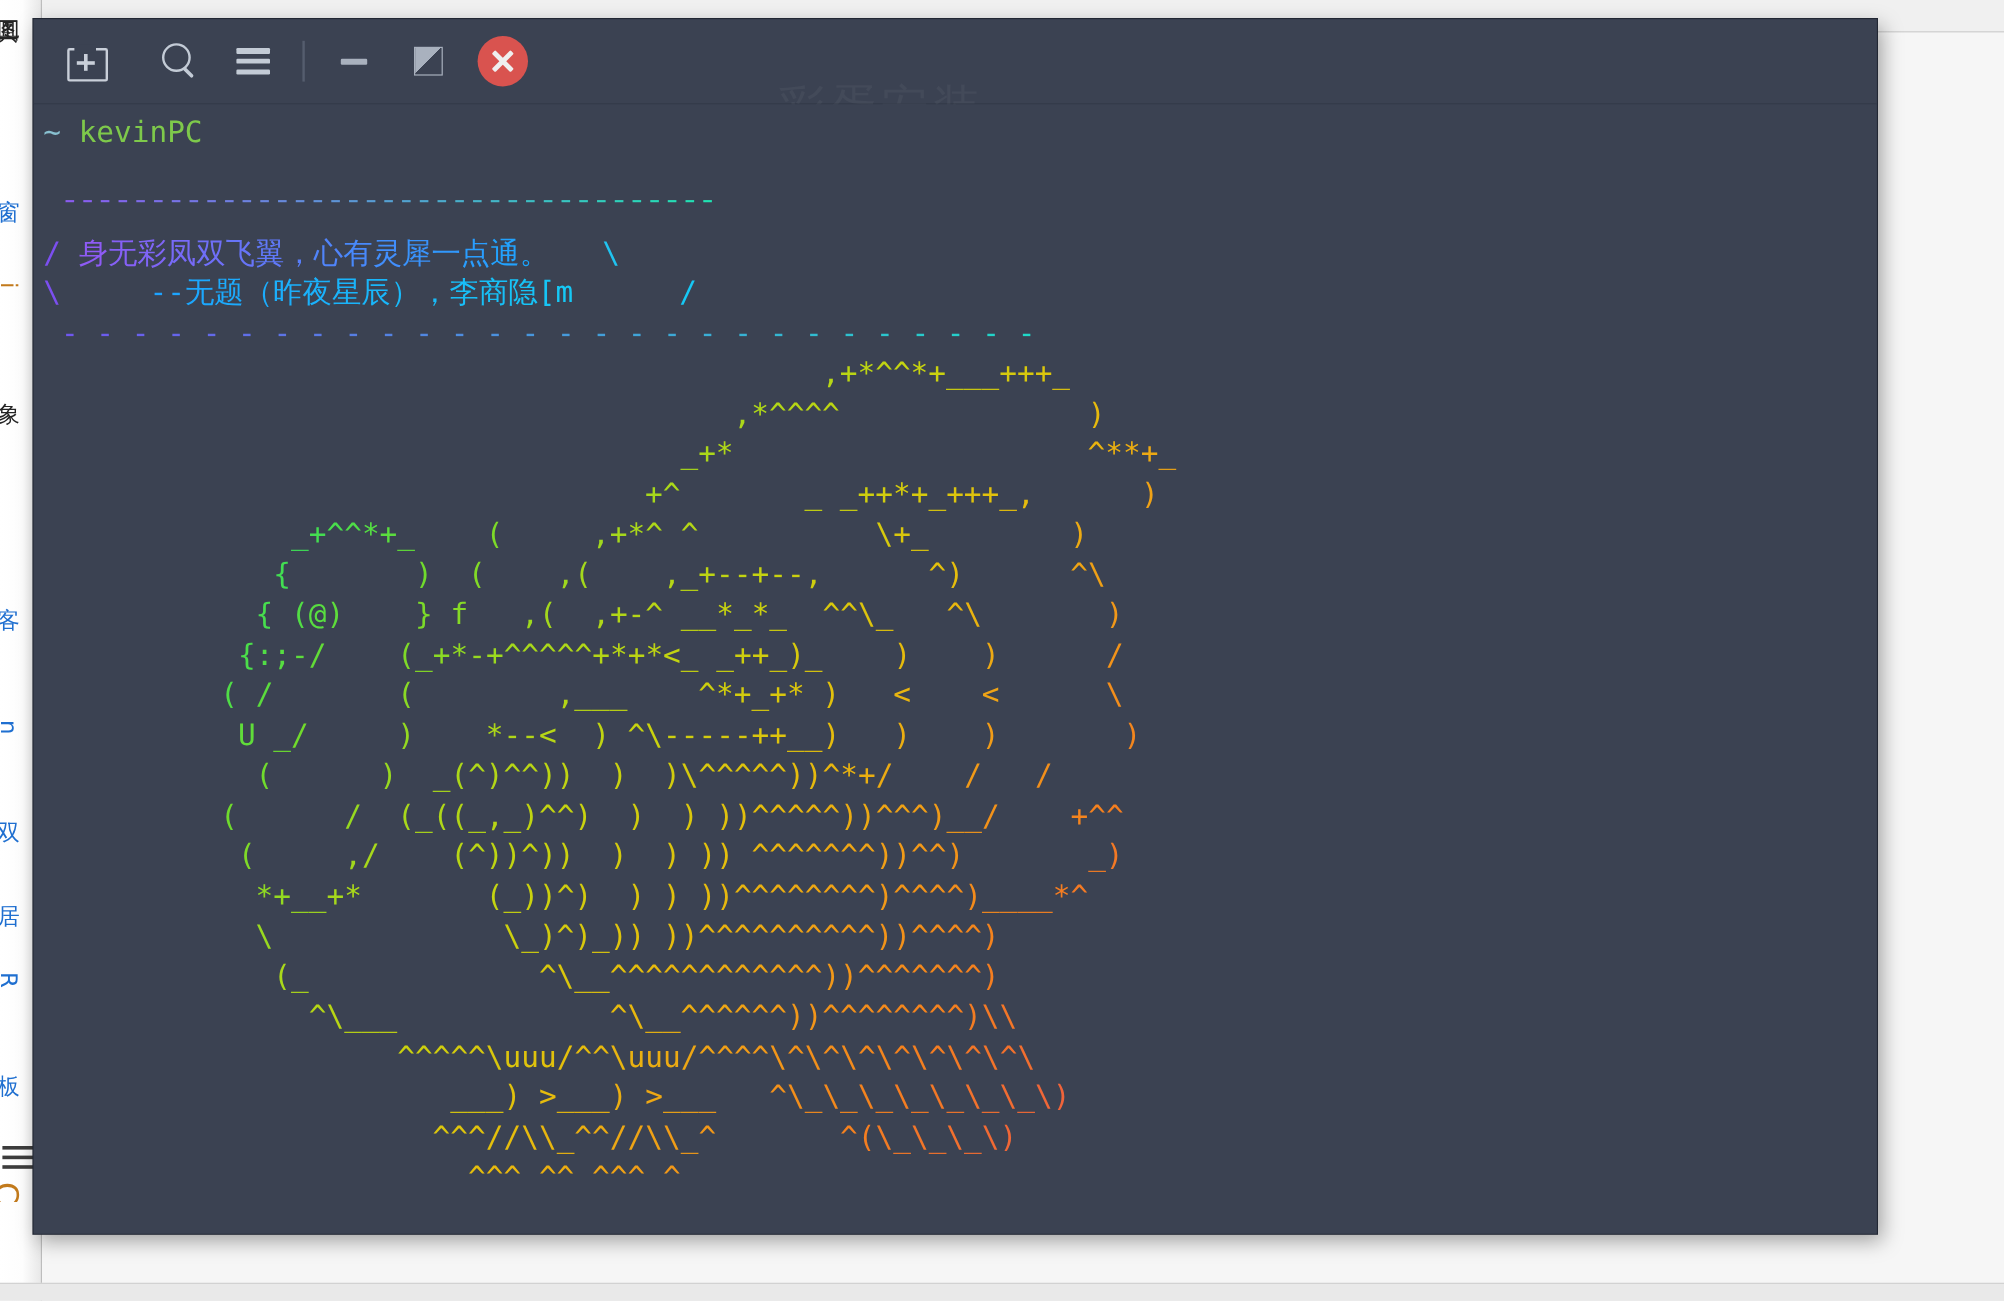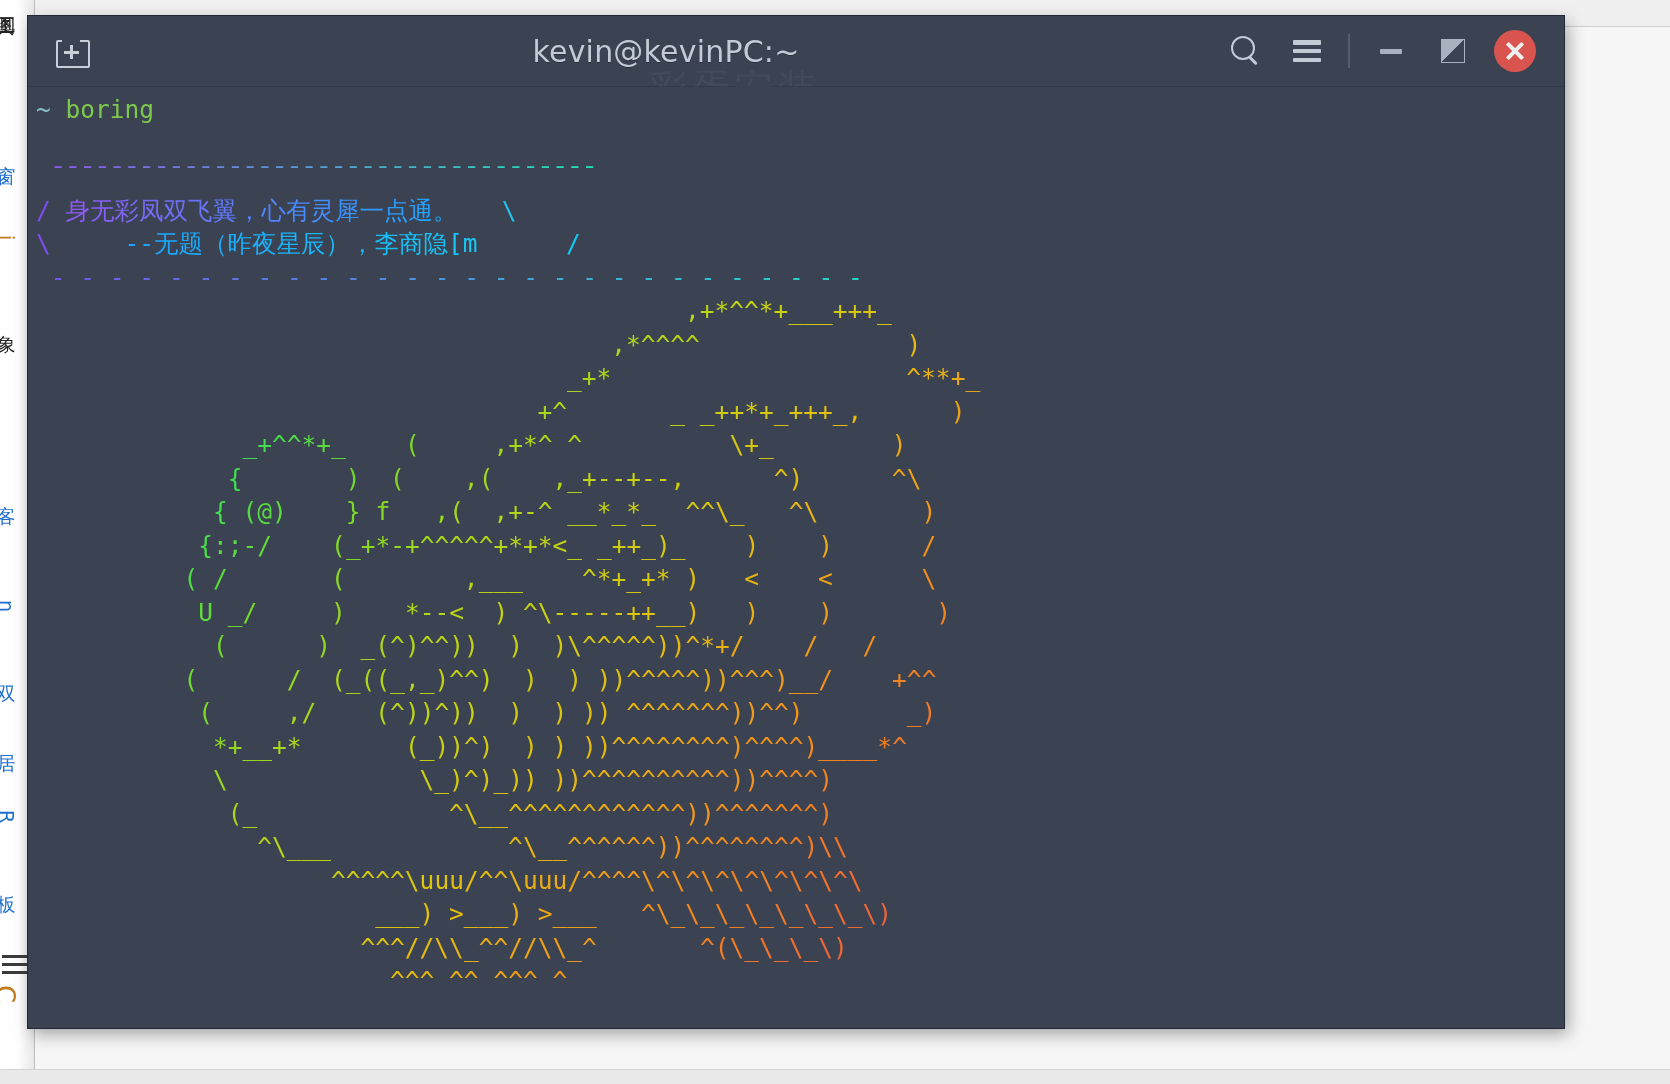--- a/index.html
+++ b/index.html
@@ -164,21 +164,20 @@
 
       <div class="tb-left">
         <div class="newtab-ico">
           <div class="frame"></div>
             <div class="gapl"></div>
           <div class="plusv"></div>
             <div class="plush"></div>
         </div>
       </div>
 
-      <div class="tb-title">kevin@kevinPC:~</div>
 
       <div class="tb-right">
         <div class="tb-btn">
           <div class="ico-search">
             <div class="ring"></div>
               <div class="handle"></div>
           </div>
         </div>
         <div class="tb-btn">
           <div class="ico-menu">
@@ -194,21 +193,21 @@
         <div class="tb-btn">
           <div class="ico-max"></div>
         </div>
         <div class="tb-btn">
           <div class="ico-close"></div>
         </div>
       </div>
     </div>
 
     <div class="screen">
-      <pre class="tty"><span id="tty-content"><span class="prompt-tilde">~</span> <span class="cmd">boring</span>
+      <pre class="tty"><span id="tty-content"><span class="prompt-tilde">~</span> <span class="cmd">kevinPC</span>
 
  <span style="color:rgb(138,92,240)">¯</span><span style="color:rgb(135,96,238)">¯</span><span style="color:rgb(132,100,237)">¯</span><span style="color:rgb(129,103,235)">¯</span><span style="color:rgb(126,107,233)">¯</span><span style="color:rgb(123,111,231)">¯</span><span style="color:rgb(120,115,230)">¯</span><span style="color:rgb(117,118,228)">¯</span><span style="color:rgb(114,122,226)">¯</span><span style="color:rgb(112,126,225)">¯</span><span style="color:rgb(109,130,223)">¯</span><span style="color:rgb(106,133,221)">¯</span><span style="color:rgb(103,137,219)">¯</span><span style="color:rgb(100,141,218)">¯</span><span style="color:rgb(97,145,216)">¯</span><span style="color:rgb(94,148,214)">¯</span><span style="color:rgb(91,152,212)">¯</span><span style="color:rgb(88,156,211)">¯</span><span style="color:rgb(85,160,209)">¯</span><span style="color:rgb(82,163,207)">¯</span><span style="color:rgb(79,167,206)">¯</span><span style="color:rgb(76,171,204)">¯</span><span style="color:rgb(73,175,202)">¯</span><span style="color:rgb(70,178,200)">¯</span><span style="color:rgb(67,182,199)">¯</span><span style="color:rgb(64,186,197)">¯</span><span style="color:rgb(61,190,195)">¯</span><span style="color:rgb(59,193,194)">¯</span><span style="color:rgb(56,197,192)">¯</span><span style="color:rgb(53,201,190)">¯</span><span style="color:rgb(50,205,188)">¯</span><span style="color:rgb(47,208,187)">¯</span><span style="color:rgb(44,212,185)">¯</span><span style="color:rgb(41,216,183)">¯</span><span style="color:rgb(38,220,181)">¯</span><span style="color:rgb(35,223,180)">¯</span><span style="color:rgb(32,227,178)">¯</span>
 <span style="color:rgb(124,79,240)">/</span> <span style="color:rgb(142,91,245)">身</span><span style="color:rgb(134,96,246)">无</span><span style="color:rgb(127,101,246)">彩</span><span style="color:rgb(119,106,247)">凤</span><span style="color:rgb(111,111,248)">双</span><span style="color:rgb(103,116,248)">飞</span><span style="color:rgb(96,121,249)">翼</span><span style="color:rgb(88,126,250)">，</span><span style="color:rgb(80,132,250)">心</span><span style="color:rgb(72,137,251)">有</span><span style="color:rgb(65,142,252)">灵</span><span style="color:rgb(57,147,252)">犀</span><span style="color:rgb(49,152,253)">一</span><span style="color:rgb(41,157,254)">点</span><span style="color:rgb(34,162,254)">通</span><span style="color:rgb(26,167,255)">。</span>   <span style="color:rgb(32,195,240)">\</span>
 <span style="color:rgb(124,79,240)">\</span>     <span style="color:rgb(29,162,255)">-</span><span style="color:rgb(29,165,254)">-</span><span style="color:rgb(28,167,254)">无</span><span style="color:rgb(28,170,253)">题</span><span style="color:rgb(27,172,252)">（</span><span style="color:rgb(27,175,252)">昨</span><span style="color:rgb(26,177,251)">夜</span><span style="color:rgb(26,180,250)">星</span><span style="color:rgb(25,182,250)">辰</span><span style="color:rgb(25,185,249)">）</span><span style="color:rgb(24,187,248)">，</span><span style="color:rgb(24,190,248)">李</span><span style="color:rgb(23,192,247)">商</span><span style="color:rgb(23,195,246)">隐</span><span style="color:rgb(22,197,246)">[</span><span style="color:rgb(22,200,245)">m</span>      <span style="color:rgb(22,200,245)">/</span>
  <span style="color:rgb(111,87,239)">-</span> <span style="color:rgb(108,92,238)">-</span> <span style="color:rgb(105,97,236)">-</span> <span style="color:rgb(102,101,235)">-</span> <span style="color:rgb(99,106,233)">-</span> <span style="color:rgb(96,111,232)">-</span> <span style="color:rgb(93,116,230)">-</span> <span style="color:rgb(90,121,229)">-</span> <span style="color:rgb(87,126,227)">-</span> <span style="color:rgb(84,130,226)">-</span> <span style="color:rgb(81,135,225)">-</span> <span style="color:rgb(78,140,223)">-</span> <span style="color:rgb(75,145,222)">-</span> <span style="color:rgb(72,150,220)">-</span> <span style="color:rgb(70,154,219)">-</span> <span style="color:rgb(67,159,217)">-</span> <span style="color:rgb(64,164,216)">-</span> <span style="color:rgb(61,169,214)">-</span> <span style="color:rgb(58,174,213)">-</span> <span style="color:rgb(55,178,212)">-</span> <span style="color:rgb(52,183,210)">-</span> <span style="color:rgb(49,188,209)">-</span> <span style="color:rgb(46,193,207)">-</span> <span style="color:rgb(43,198,206)">-</span> <span style="color:rgb(40,203,204)">-</span> <span style="color:rgb(37,207,203)">-</span> <span style="color:rgb(34,212,201)">-</span> <span style="color:rgb(31,217,200)">-</span>
                                             <span style="color:rgb(183,214,22)">,</span><span style="color:rgb(186,213,20)">+</span><span style="color:rgb(189,213,19)">*</span><span style="color:rgb(192,212,18)">^</span><span style="color:rgb(196,212,17)">^</span><span style="color:rgb(199,211,15)">*</span><span style="color:rgb(202,210,15)">+</span><span style="color:rgb(205,208,15)">_</span><span style="color:rgb(208,206,14)">_</span><span style="color:rgb(211,204,14)">_</span><span style="color:rgb(214,202,14)">+</span><span style="color:rgb(216,200,13)">+</span><span style="color:rgb(219,198,13)">+</span><span style="color:rgb(222,196,13)">_</span>
                                        <span style="color:rgb(172,215,25)">,</span><span style="color:rgb(175,215,24)">*</span><span style="color:rgb(179,214,23)">^</span><span style="color:rgb(182,214,22)">^</span><span style="color:rgb(185,213,21)">^</span><span style="color:rgb(188,213,19)">^</span>              <span style="color:rgb(231,186,14)">)</span>
                                     <span style="color:rgb(168,216,27)">_</span><span style="color:rgb(171,215,26)">+</span><span style="color:rgb(175,215,25)">*</span>                    <span style="color:rgb(233,179,16)">^</span><span style="color:rgb(234,176,17)">*</span><span style="color:rgb(235,172,18)">*</span><span style="color:rgb(237,169,20)">+</span><span style="color:rgb(238,165,21)">_</span>
                                   <span style="color:rgb(167,216,27)">+</span><span style="color:rgb(171,216,26)">^</span>       <span style="color:rgb(197,212,16)">_</span> <span style="color:rgb(203,209,15)">_</span><span style="color:rgb(206,207,14)">+</span><span style="color:rgb(209,205,14)">+</span><span style="color:rgb(212,203,14)">*</span><span style="color:rgb(215,201,13)">+</span><span style="color:rgb(217,199,13)">_</span><span style="color:rgb(220,197,13)">+</span><span style="color:rgb(223,195,13)">+</span><span style="color:rgb(226,193,12)">+</span><span style="color:rgb(229,191,12)">_</span><span style="color:rgb(230,187,13)">,</span>      <span style="color:rgb(239,162,22)">)</span>
               <span style="color:rgb(62,222,86)">_</span><span style="color:rgb(68,222,81)">+</span><span style="color:rgb(73,222,76)">^</span><span style="color:rgb(79,221,71)">^</span><span style="color:rgb(85,221,67)">*</span><span style="color:rgb(91,220,62)">+</span><span style="color:rgb(96,220,57)">_</span>    <span style="color:rgb(125,218,40)">(</span>     <span style="color:rgb(160,216,30)">,</span><span style="color:rgb(166,216,28)">+</span><span style="color:rgb(170,216,26)">*</span><span style="color:rgb(173,215,25)">^</span> <span style="color:rgb(180,214,23)">^</span>          <span style="color:rgb(214,201,14)">\</span><span style="color:rgb(217,199,13)">+</span><span style="color:rgb(220,197,13)">_</span>        <span style="color:rgb(236,170,19)">)</span>

